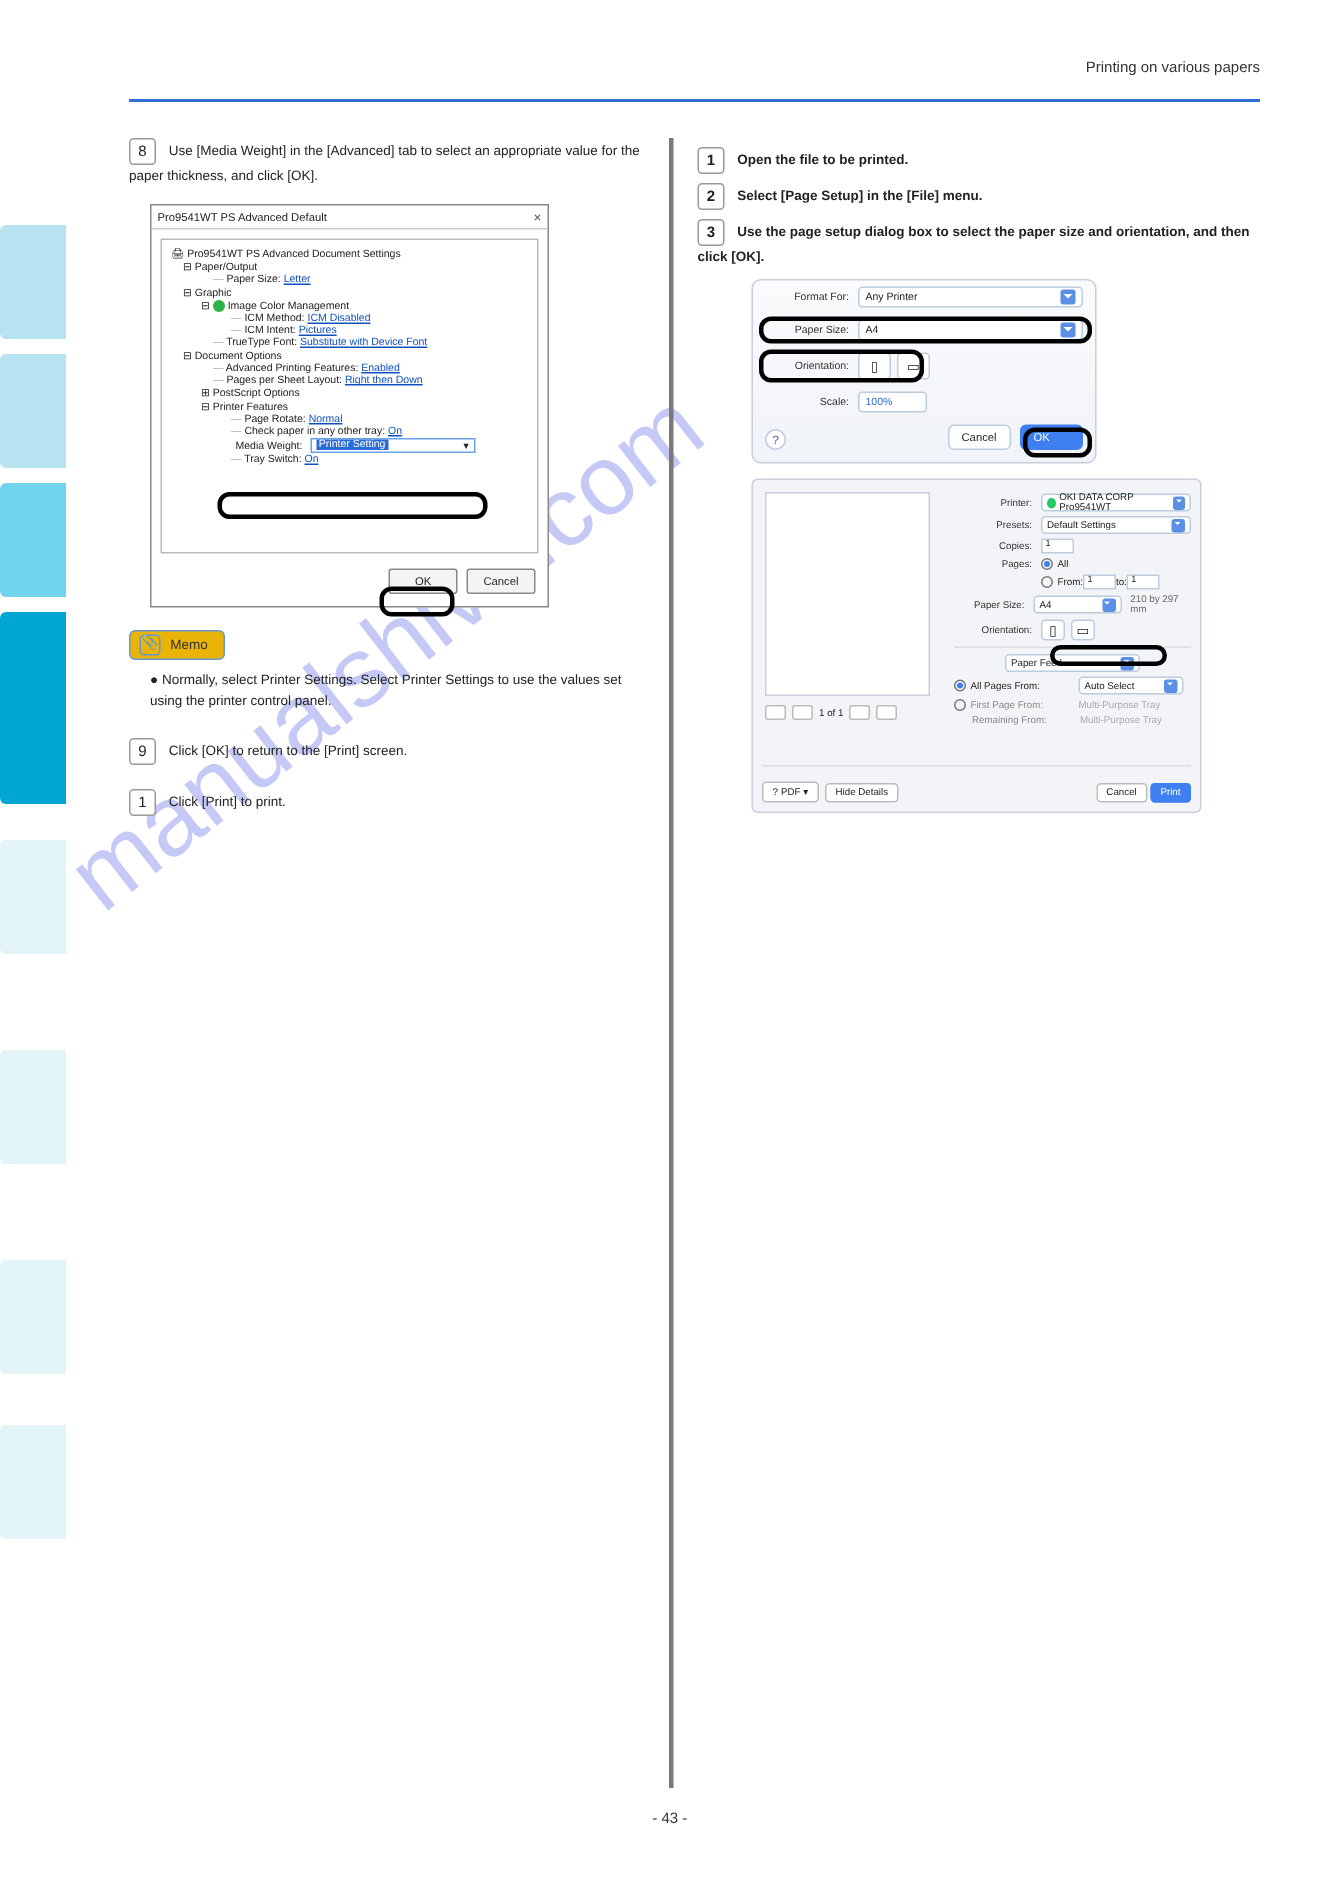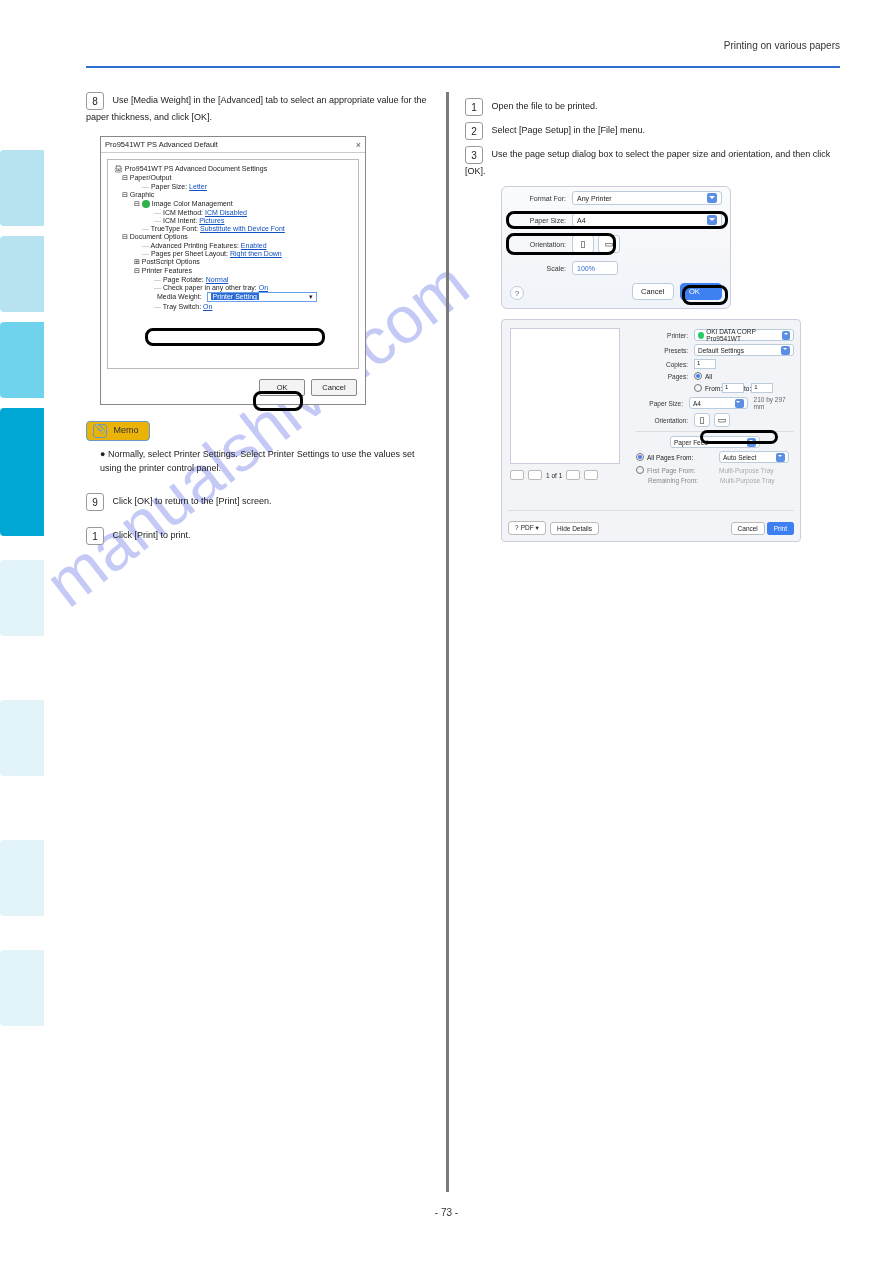--- a/index.html
+++ b/index.html
@@ -43,21 +43,21 @@
   .tnode { margin:1px 0; white-space:nowrap; }
   .tnode .dash { color:#aaa; }
   .tnode .lnk { color:#1050c0; text-decoration:underline; }
   .ring { border:3px solid #000; border-radius:8px; position:absolute; pointer-events:none; }
   .win-btns { text-align:right; padding: 4px 8px 8px 0; }
   .wbtn { display:inline-block; min-width:46px; text-align:center; font-size:7.5px; padding:3px 10px; border:1px solid #888; background:#f4f4f4; border-radius:2px; margin-left:4px; }
 
   
   .right-col { position: absolute; left: 465px; top: 92px; width: 370px; }
   .h3 { font-size: 12px; font-weight: 600; color: #111; margin-bottom: 14px; }
-  .step-row { font-size:9px; color:#222; margin-top:6px; line-height:14px; }
+  .step-row { font-size:9px; color:#222; margin-top:6px; line-height:14px;font-weight:bold; }
 
   
   .mac-panel { margin: 8px 0 10px 36px; width: 230px; border:1px solid #ccd; border-radius:6px;
                background: linear-gradient(#fafbfd,#f0f3f8); font-size:7px; color:#222; position:relative; }
   .mp-row { display:flex; align-items:center; padding:4px 8px; }
   .mp-label { width:62px; text-align:right; padding-right:6px; color:#333; }
   .mp-field { flex:1; height:14px; border:1px solid #bcd; border-radius:3px; background:#fff; display:flex; align-items:center; padding:0 4px; }
   .mp-field .caret { margin-left:auto; width:10px; height:10px; background:#5b8fe6; border-radius:2px; position:relative; }
   .mp-field .caret::after{ content:""; position:absolute; left:2px; top:3px; border:3px solid transparent; border-top-color:#fff; }
   .mp-orient { display:flex; gap:4px; }
@@ -89,21 +89,21 @@
   .pp-hr { border-top:1px solid #ddd; margin:4px 0; }
 
 </style>
 </head>
 <body>
 
 <div class="page">
 
   <div class="hr-top"></div>
   <div class="header-right">Printing on various papers</div>
-  <div class="page-number">- 73 -</div>
+  <div class="page-number">- 43 -</div>
 
   <div class="tab light" style="top:150px"></div>
   <div class="tab light" style="top:236px"></div>
   <div class="tab mid" style="top:322px"></div>
   <div class="tab active" style="top:408px;height:128px"></div>
   <div class="tab pale" style="top:560px"></div>
   <div class="tab pale" style="top:700px"></div>
   <div class="tab pale" style="top:840px"></div>
   <div class="tab pale" style="top:950px"></div>
 

